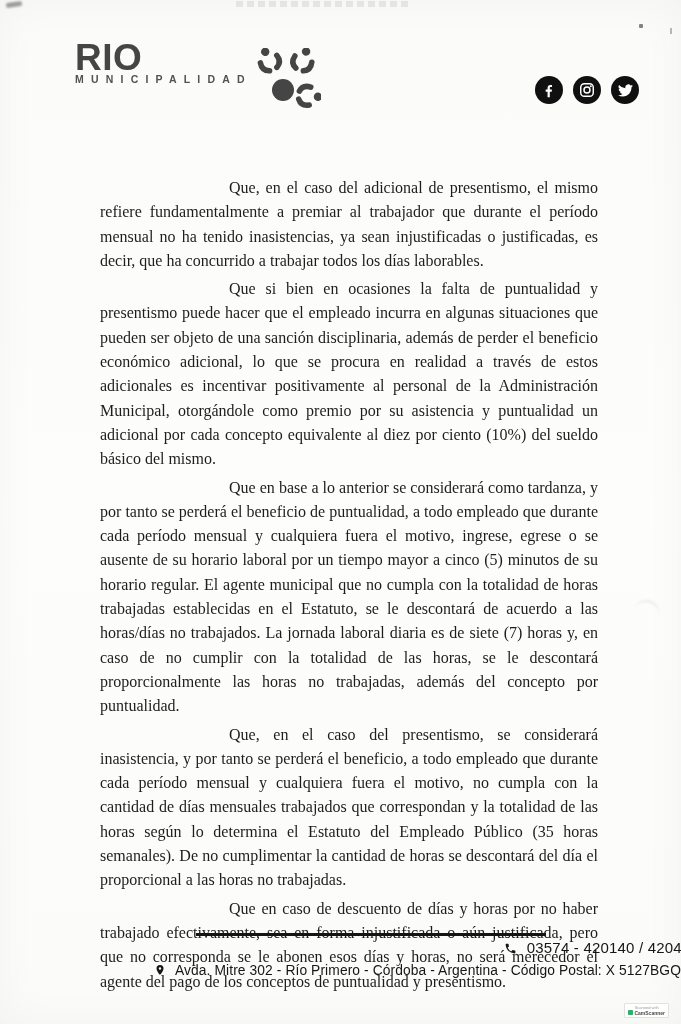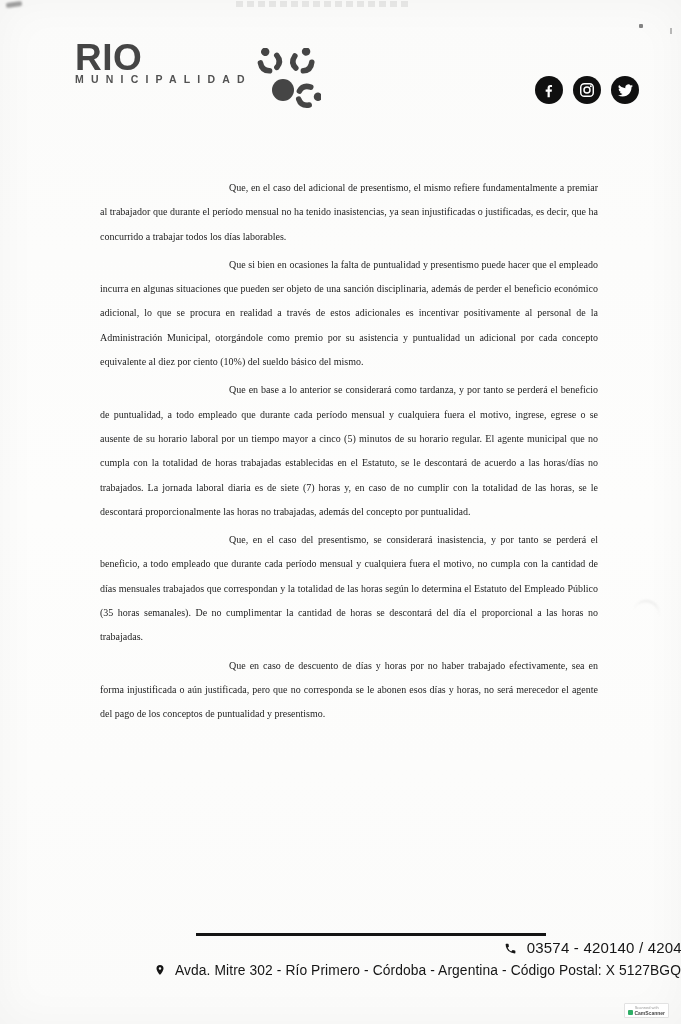--- a/index.html
+++ b/index.html
@@ -29,21 +29,21 @@
     letter-spacing:7.2px;font-weight:bold;}
   .logo-figures{position:absolute;left:182px;top:6px;}
 
   
   .social{position:absolute;top:76px;right:42px;display:flex;gap:10px;}
   .social-circle{width:28px;height:28px;border-radius:50%;background:#101010;
     display:flex;align-items:center;justify-content:center;}
 
   
   .doc-body{position:absolute;top:176px;left:100px;width:498px;color:#1d1d1d;
-    font-size:10px;line-height:24.3px;text-align:justify;}
+    font-size:16px;line-height:24.3px;text-align:justify;}
   .doc-body p{margin:0 0 4px 0;text-indent:129px;}
 
   
   .footer-divider{position:absolute;top:933px;left:196px;width:350px;height:2.5px;background:#141414;}
   .footer{position:absolute;top:939px;left:0;width:100%;text-align:right;
     font-family:"Liberation Sans",sans-serif;font-weight:normal;color:#161616;}
   .phone-row{font-size:15px;letter-spacing:.2px;transform:translateX(18px);}
   .address-row{font-size:13.8px;margin-top:5px;letter-spacing:.1px;}
   .f-icon{vertical-align:-1.5px;margin-right:5px;}
 

